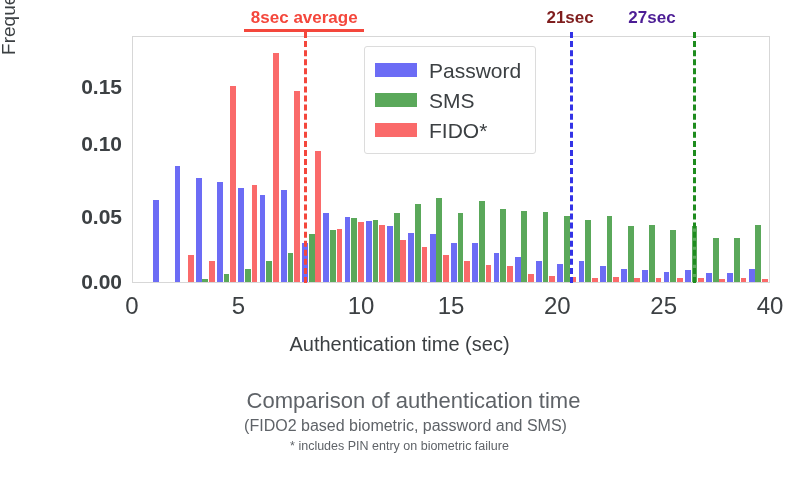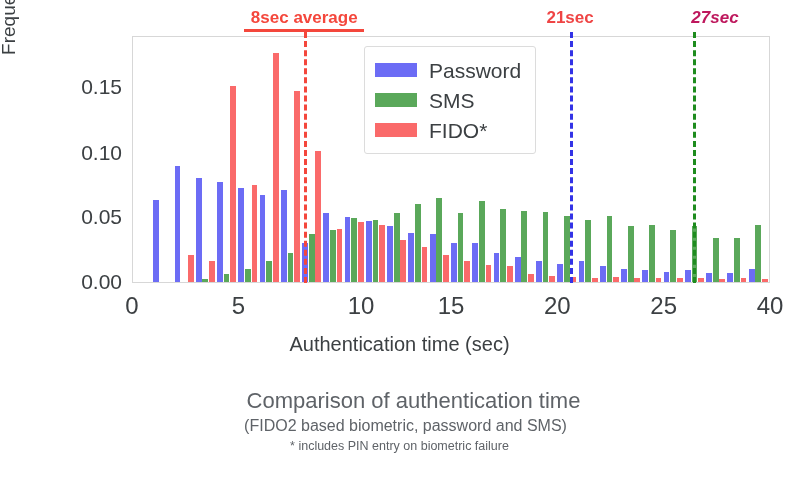--- a/index.html
+++ b/index.html
@@ -25,20 +25,21 @@
   .bar{position:absolute;bottom:0;}
 
   
   .ytick{
     position:absolute;
     right:782px;               
     text-align:right;
     font-size:21px;
     color:#3c4043;
     white-space:nowrap;
+    font-weight:bold;
   }
   #ylabel{
     position:absolute;
     left:-2px;top:100px;
     width:180px;
     transform:rotate(-90deg);
     transform-origin:left top;
     font-size:19px;
     color:#3c4043;
     text-align:center;
@@ -107,21 +108,21 @@
 </head>
 <body>
 
 <div id="figure">
 
   <div id="ylabel">Frequency</div>
 
   <div id="yticks">
       <div class="ytick" style="left: 40px; width: 82px; top: 270px;">0.00</div>
       <div class="ytick" style="left: 40px; width: 82px; top: 205px;">0.05</div>
-      <div class="ytick" style="left: 40px; width: 82px; top: 141px;">0.10</div>
+      <div class="ytick" style="left: 40px; width: 82px; top: 132px;">0.10</div>
       <div class="ytick" style="left: 40px; width: 82px; top: 75px;">0.15</div>
     </div>
 
   <div id="plot-frame">
     <div id="bars-layer">
         <div class="bar" style="left: 20.299px; width: 5.742px; height: 81.9px; background: rgb(108, 108, 245);"></div>
         <div class="bar" style="left: 41.5657px; width: 5.742px; height: 115.7px; background: rgb(108, 108, 245);"></div>
         <div class="bar" style="left: 62.8324px; width: 5.742px; height: 104px; background: rgb(108, 108, 245);"></div>
         <div class="bar" style="left: 84.099px; width: 5.742px; height: 100.1px; background: rgb(108, 108, 245);"></div>
         <div class="bar" style="left: 105.366px; width: 5.742px; height: 93.6px; background: rgb(108, 108, 245);"></div>
@@ -205,23 +206,23 @@
         <div class="bar" style="left: 607.706px; width: 5.742px; height: 3.9px; background: rgb(250, 106, 106);"></div>
         <div class="bar" style="left: 628.972px; width: 5.742px; height: 2.6px; background: rgb(250, 106, 106);"></div>
       </div>
   </div>
 
   <div id="markers">
       <div class="vline" style="left: 304.26px; border-left-color: rgb(244, 71, 60);"></div>
       <div class="vline-label" style="left: 304.26px; color: rgb(244, 71, 60);">8sec average</div>
       <div class="vline-underline" style="left: 304.26px; width: 120px; background: rgb(244, 71, 60);"></div>
       <div class="vline" style="left: 570.093px; border-left-color: rgb(51, 51, 230);"></div>
-      <div class="vline-label" style="left: 570.093px; color: #ef4444;">21sec</div>
+      <div class="vline-label" style="left: 570.093px; color: #7f1d1d;">21sec</div>
       <div class="vline" style="left: 693.44px; border-left-color: rgb(30, 140, 30);"></div>
-      <div class="vline-label" style="left: 715px; color: #be185d; font-style: italic;">27sec</div>
+      <div class="vline-label" style="left: 652px; color: #4c1d95;">27sec</div>
     </div>
 
   <div id="xticks">
       <div class="xtick" style="left: 132px;">0</div>
       <div class="xtick" style="left: 238.333px;">5</div>
       <div class="xtick" style="left: 361px;">10</div>
       <div class="xtick" style="left: 451px;">15</div>
       <div class="xtick" style="left: 557.333px;">20</div>
       <div class="xtick" style="left: 663.667px;">25</div>
       <div class="xtick" style="left: 770px;">40</div>

